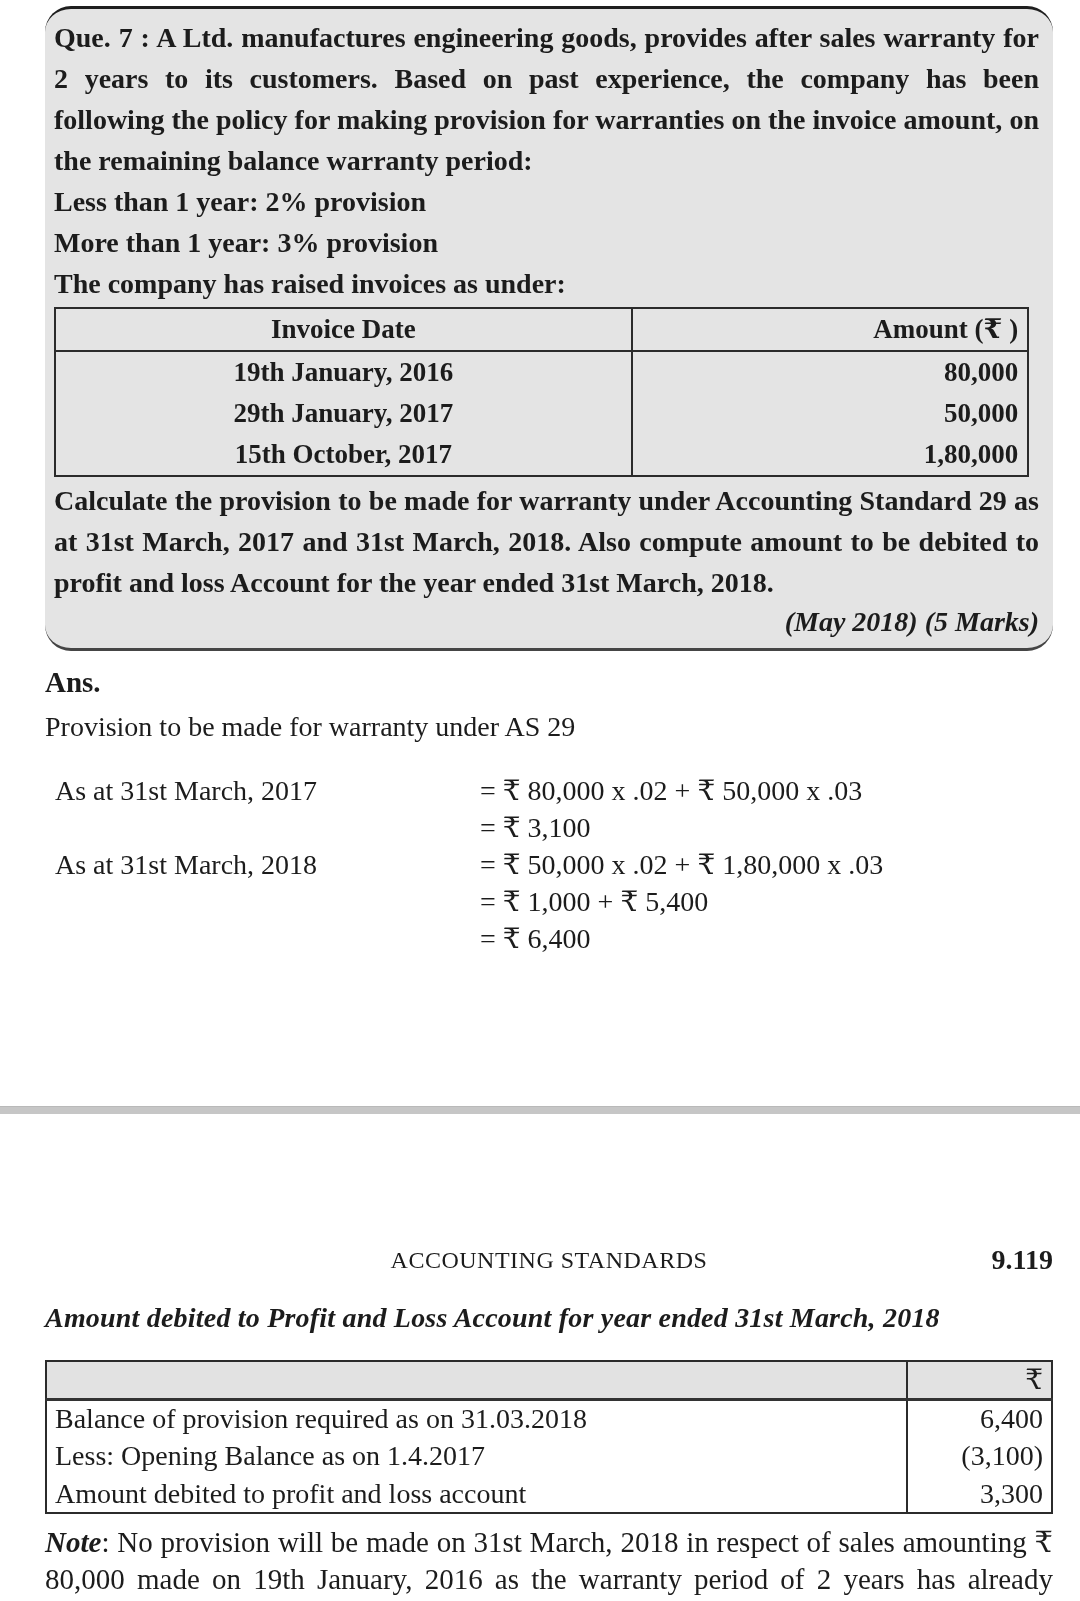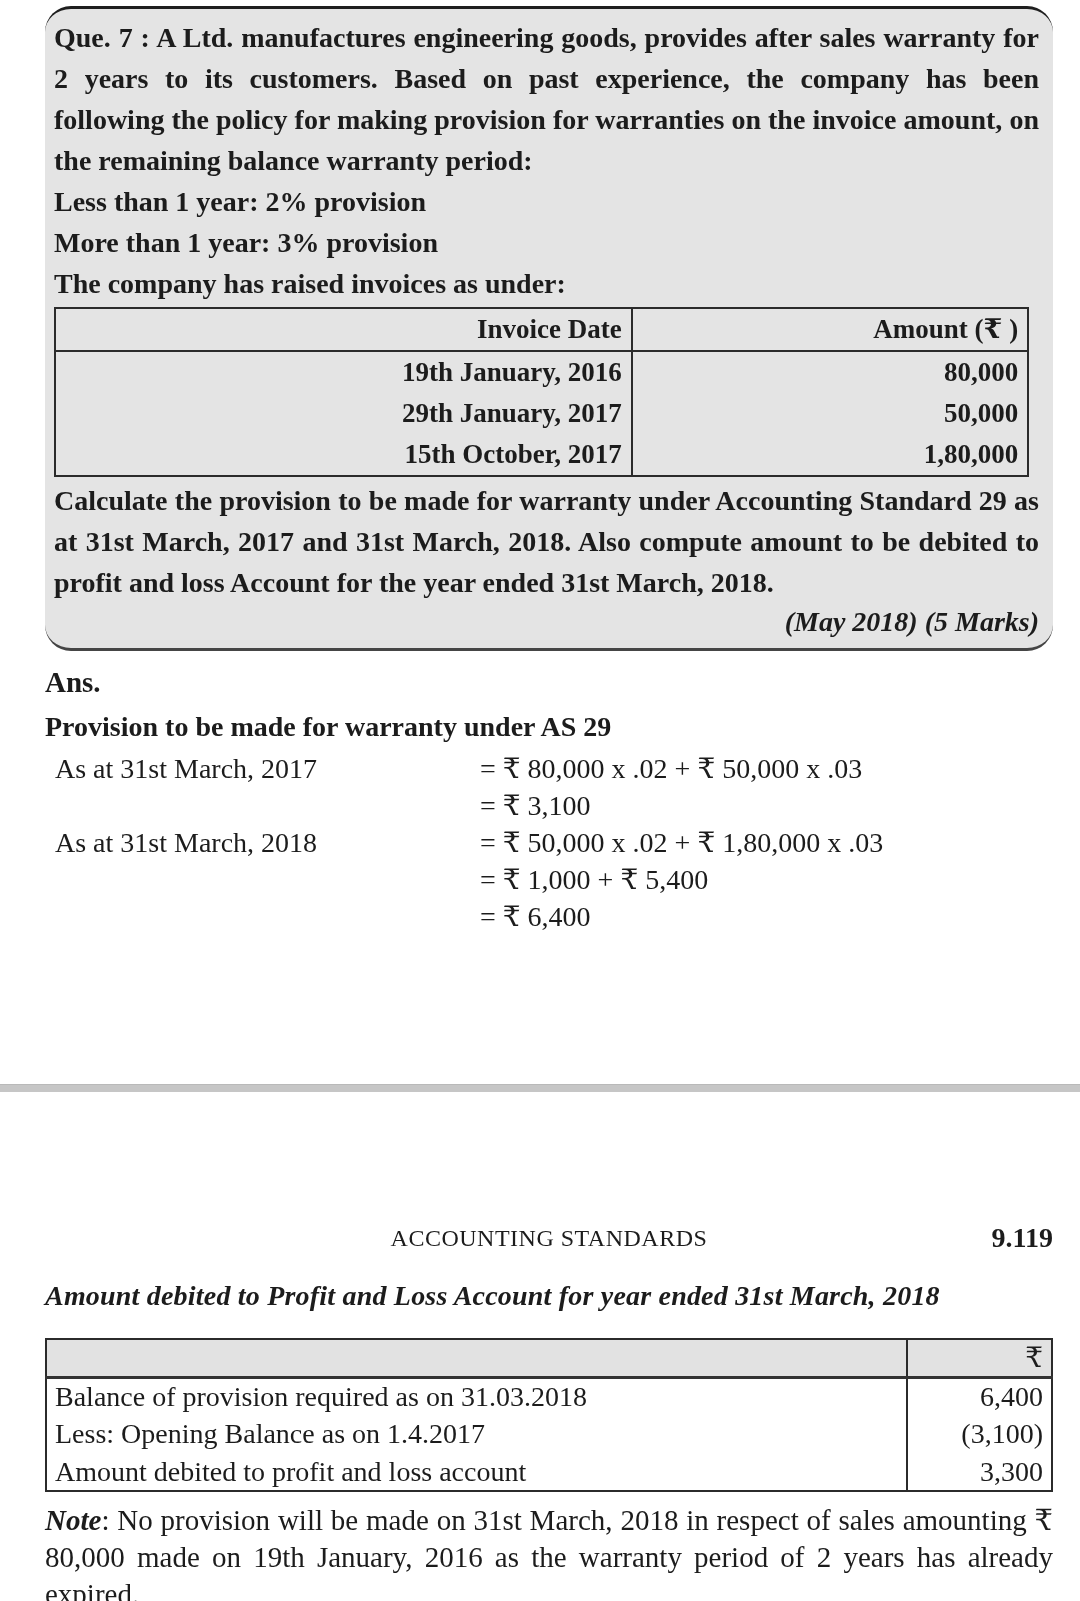--- a/index.html
+++ b/index.html
@@ -30,21 +30,21 @@
     width: 99%;
     border-collapse: collapse;
     margin: 3px 0 2px 0;
     font-size: 27px;
   }
   .invoice-table th, .invoice-table td {
     border: 2px solid #2b2b2b;
     padding: 0 9px;
     height: 37px;
     font-weight: bold;
-    text-align: right;
+    text-align: center;
     vertical-align: middle;
   }
   .invoice-table td.amount, .invoice-table th.amount { text-align: right; }
   .invoice-table tbody td { border-top: none; border-bottom: none; }
   .invoice-table tbody tr:last-child td { border-bottom: 2px solid #2b2b2b; }
 
   .q-task { text-align: justify; margin-top: 3px; }
   .q-attribution {
     text-align: right;
     font-style: italic;
@@ -52,23 +52,23 @@
     margin-top: 2px;
   }
 
   
   .ans-label {
     margin: 15px 27px 0 45px;
     font-weight: bold; font-size: 29px;
   }
   .provision-heading {
     margin: 12px 27px 0 45px;
-    font-weight: bold; font-size: 28px;
-  }
-  .calc-block { margin: 7px 27px 0 45px; font-size: 28px; line-height: 37px; }
+    font-weight: normal; font-size: 28px;
+  }
+  .calc-block { margin: 29px 27px 0 45px; font-size: 28px; line-height: 37px; }
   .calc-row { display: flex; align-items: flex-start; }
   .calc-label { width: 435px; padding-left: 10px; flex: none; }
   .calc-lines { flex: 1; }
 
   
   .spacer-a { height: 149px; }
   .divider-bar { width: 1080px; height: 8px; background: #c6c6c6; border-top: 1px solid #b9b9b9; }
   .spacer-b { height: 130px; }
 
   

